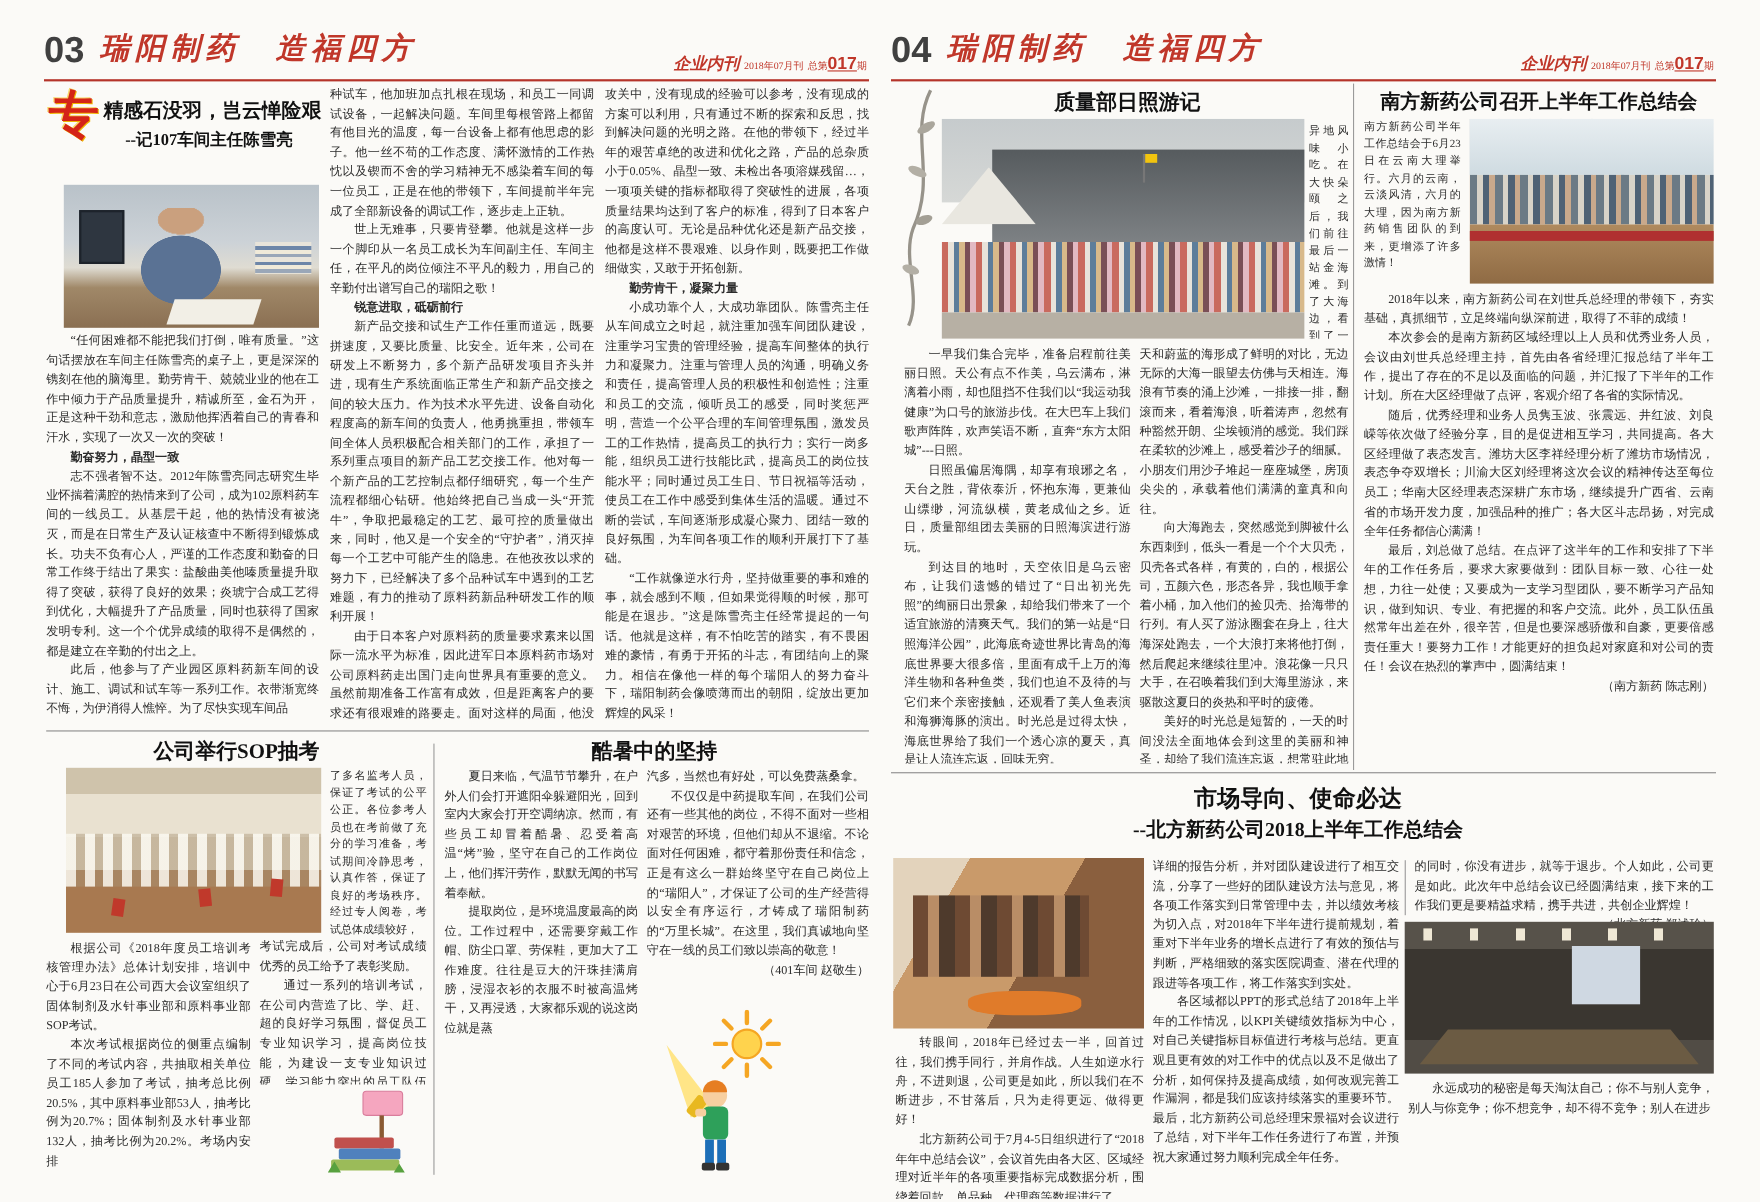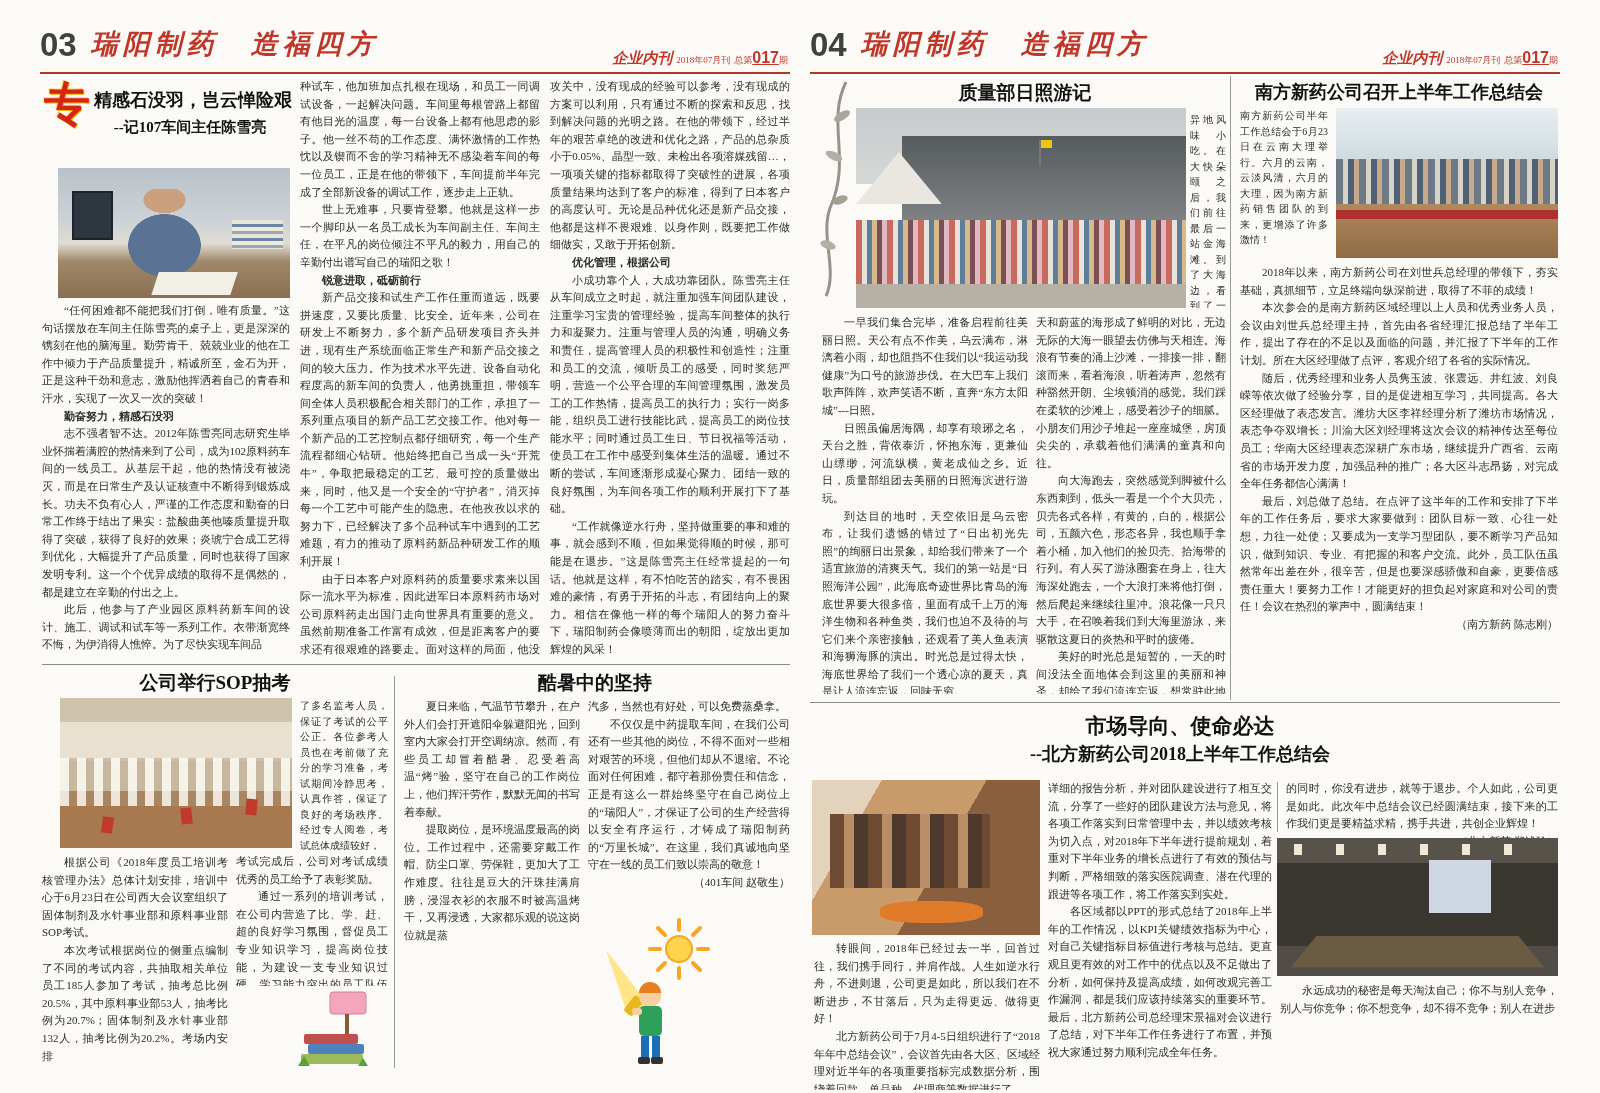--- a/index.html
+++ b/index.html
@@ -87,34 +87,34 @@
 
 <div class="photo ph-feature" style="left:58px;top:168px;width:232px;height:130px;">
   <div class="monitor"></div>
   <div class="person"></div>
   <div class="papers"></div>
   <div class="books"></div>
 </div>
 
 <div class="abs col" style="left:42px;top:302px;width:248px;height:356px;">
     <p class="p ind">“任何困难都不能把我们打倒，唯有质量。”这句话摆放在车间主任陈雪亮的桌子上，更是深深的镌刻在他的脑海里。勤劳肯干、兢兢业业的他在工作中倾力于产品质量提升，精诚所至，金石为开，正是这种干劲和意志，激励他挥洒着自己的青春和汗水，实现了一次又一次的突破！</p>
-    <p class="p ind bold">勤奋努力，精感石没羽</p>
+    <p class="p ind bold">勤奋努力，晶型一致</p>
     <p class="p ind">志不强者智不达。2012年陈雪亮同志研究生毕业怀揣着满腔的热情来到了公司，成为102原料药车间的一线员工。从基层干起，他的热情没有被浇灭，而是在日常生产及认证核查中不断得到锻炼成长。功夫不负有心人，严谨的工作态度和勤奋的日常工作终于结出了果实：盐酸曲美他嗪质量提升取得了突破，获得了良好的效果；炎琥宁合成工艺得到优化，大幅提升了产品质量，同时也获得了国家发明专利。这一个个优异成绩的取得不是偶然的，都是建立在辛勤的付出之上。</p>
     <p class="p ind">此后，他参与了产业园区原料药新车间的设计、施工、调试和试车等一系列工作。衣带渐宽终不悔，为伊消得人憔悴。为了尽快实现车间品</p>
   </div>
 <div class="abs col" style="left:300px;top:78px;width:240px;height:580px;">
     <p class="p">种试车，他加班加点扎根在现场，和员工一同调试设备，一起解决问题。车间里每根管路上都留有他目光的温度，每一台设备上都有他思虑的影子。他一丝不苟的工作态度、满怀激情的工作热忱以及锲而不舍的学习精神无不感染着车间的每一位员工，正是在他的带领下，车间提前半年完成了全部新设备的调试工作，逐步走上正轨。</p>
     <p class="p ind">世上无难事，只要肯登攀。他就是这样一步一个脚印从一名员工成长为车间副主任、车间主任，在平凡的岗位倾注不平凡的毅力，用自己的辛勤付出谱写自己的瑞阳之歌！</p>
     <p class="p ind bold">锐意进取，砥砺前行</p>
     <p class="p ind">新产品交接和试生产工作任重而道远，既要拼速度，又要比质量、比安全。近年来，公司在研发上不断努力，多个新产品研发项目齐头并进，现有生产系统面临正常生产和新产品交接之间的较大压力。作为技术水平先进、设备自动化程度高的新车间的负责人，他勇挑重担，带领车间全体人员积极配合相关部门的工作，承担了一系列重点项目的新产品工艺交接工作。他对每一个新产品的工艺控制点都仔细研究，每一个生产流程都细心钻研。他始终把自己当成一头“开荒牛”，争取把最稳定的工艺、最可控的质量做出来，同时，他又是一个安全的“守护者”，消灭掉每一个工艺中可能产生的隐患。在他孜孜以求的努力下，已经解决了多个品种试车中遇到的工艺难题，有力的推动了原料药新品种研发工作的顺利开展！</p>
     <p class="p ind">由于日本客户对原料药的质量要求素来以国际一流水平为标准，因此进军日本原料药市场对公司原料药走出国门走向世界具有重要的意义。虽然前期准备工作富有成效，但是距离客户的要求还有很艰难的路要走。面对这样的局面，他没有被问题和困难吓倒，而是投入到了争分夺秒的</p>
   </div>
 <div class="abs col" style="left:550px;top:78px;width:240px;height:580px;">
     <p class="p">攻关中，没有现成的经验可以参考，没有现成的方案可以利用，只有通过不断的探索和反思，找到解决问题的光明之路。在他的带领下，经过半年的艰苦卓绝的改进和优化之路，产品的总杂质小于0.05%、晶型一致、未检出各项溶媒残留…，一项项关键的指标都取得了突破性的进展，各项质量结果均达到了客户的标准，得到了日本客户的高度认可。无论是品种优化还是新产品交接，他都是这样不畏艰难、以身作则，既要把工作做细做实，又敢于开拓创新。</p>
-    <p class="p ind bold">优化管理，根据公司</p>
+    <p class="p ind bold">勤劳肯干，凝聚力量</p>
     <p class="p ind">小成功靠个人，大成功靠团队。陈雪亮主任从车间成立之时起，就注重加强车间团队建设，注重学习宝贵的管理经验，提高车间整体的执行力和凝聚力。注重与管理人员的沟通，明确义务和责任，提高管理人员的积极性和创造性；注重和员工的交流，倾听员工的感受，同时奖惩严明，营造一个公平合理的车间管理氛围，激发员工的工作热情，提高员工的执行力；实行一岗多能，组织员工进行技能比武，提高员工的岗位技能水平；同时通过员工生日、节日祝福等活动，使员工在工作中感受到集体生活的温暖。通过不断的尝试，车间逐渐形成凝心聚力、团结一致的良好氛围，为车间各项工作的顺利开展打下了基础。</p>
     <p class="p ind">“工作就像逆水行舟，坚持做重要的事和难的事，就会感到不顺，但如果觉得顺的时候，那可能是在退步。”这是陈雪亮主任经常提起的一句话。他就是这样，有不怕吃苦的踏实，有不畏困难的豪情，有勇于开拓的斗志，有团结向上的聚力。相信在像他一样的每个瑞阳人的努力奋斗下，瑞阳制药会像喷薄而出的朝阳，绽放出更加辉煌的风采！</p>
   </div>
 
 <div class="abs hrule" style="left:42px;top:664px;width:748px;"></div>
 
 <div class="abs atitle" style="left:42px;top:670px;width:346px;font-size:19px;">公司举行SOP抽考</div>
 <div class="photo ph-sop" style="left:60px;top:698px;width:232px;height:150px;">
   <div class="rows"></div>
   <div class="tag" style="left:18%;bottom:10%;transform:rotate(8deg);"></div>

